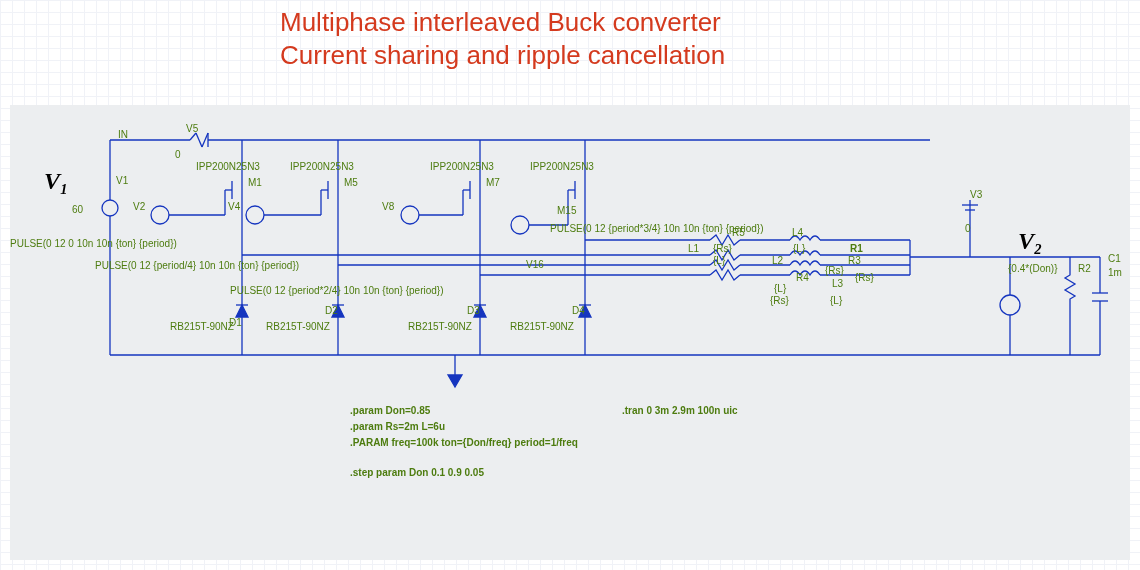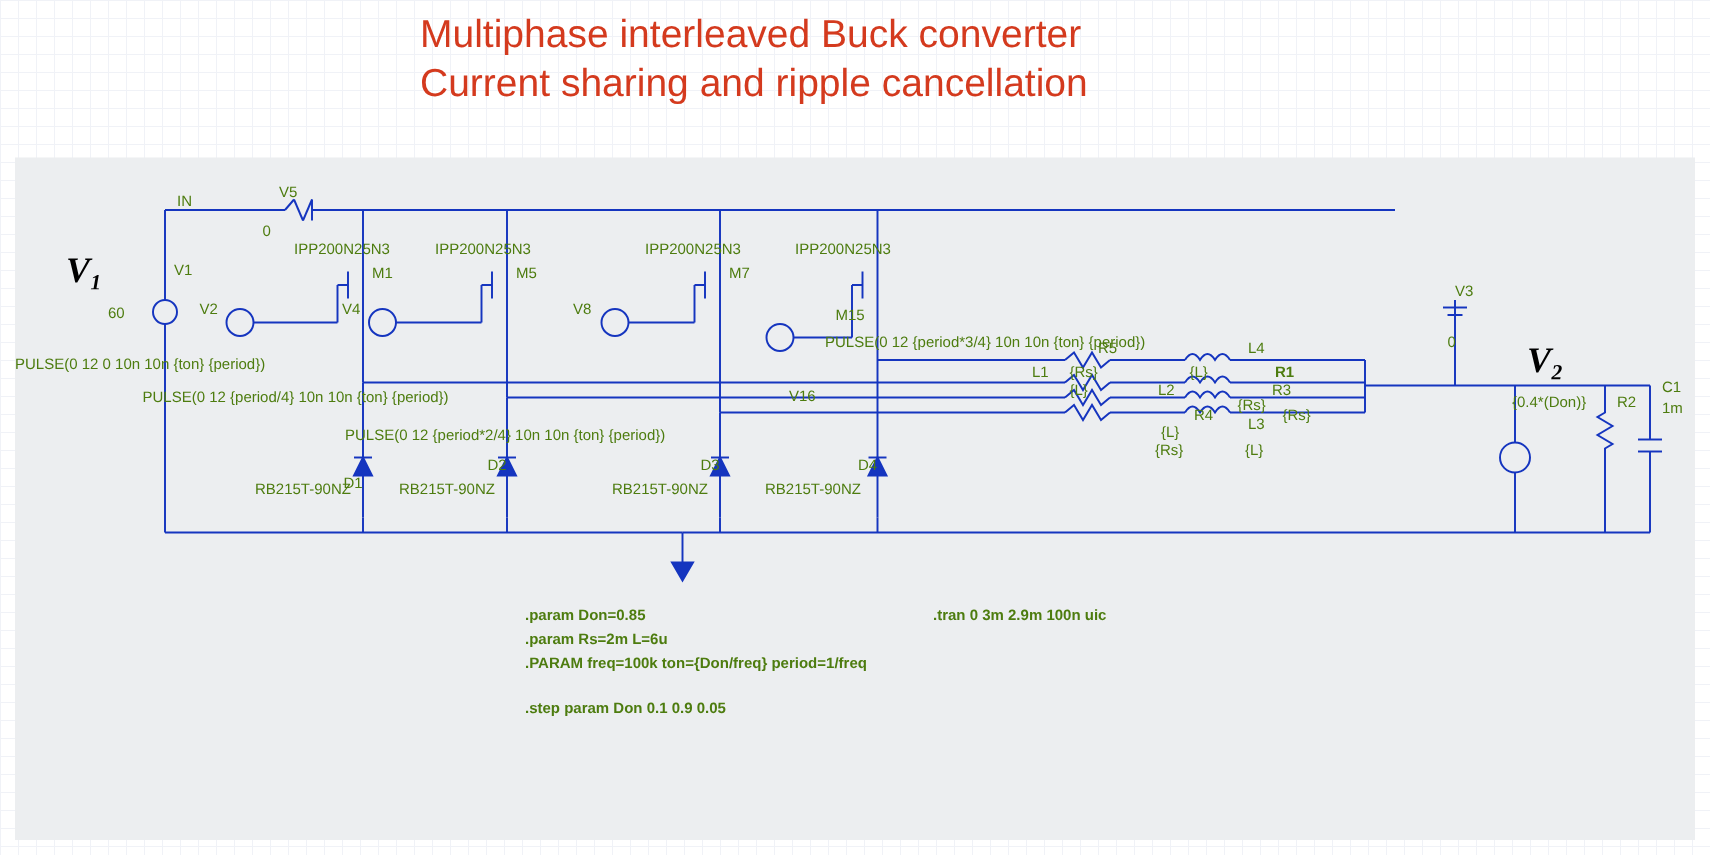--- a/index.html
+++ b/index.html
@@ -230,21 +230,21 @@
   <div class="lbl" style="left:315px; top:200px;">D2</div>
   <div class="lbl" style="left:457px; top:200px;">D3</div>
   <div class="lbl" style="left:562px; top:200px;">D4</div>
 
   <div class="lbl" style="left:160px; top:216px;">RB215T-90NZ</div>
   <div class="lbl" style="left:256px; top:216px;">RB215T-90NZ</div>
   <div class="lbl" style="left:398px; top:216px;">RB215T-90NZ</div>
   <div class="lbl" style="left:500px; top:216px;">RB215T-90NZ</div>
 
   <div class="lbl" style="left:722px; top:122px;">R5</div>
-  <div class="lbl" style="left:782px; top:122px;margin-left:40px;">L4</div>
+  <div class="lbl" style="left:782px; top:122px;">L4</div>
   <div class="lbl" style="left:678px; top:138px;">L1</div>
   <div class="lbl" style="left:703px; top:138px;">{Rs}</div>
   <div class="lbl" style="left:703px; top:150px;">{L}</div>
   <div class="lbl" style="left:762px; top:150px;">L2</div>
   <div class="lbl" style="left:783px; top:138px;">{L}</div>
   <div class="lbl" style="left:840px; top:138px;font-weight:bold;">R1</div>
   <div class="lbl" style="left:838px; top:150px;">R3</div>
   <div class="lbl" style="left:815px; top:160px;">{Rs}</div>
   <div class="lbl" style="left:845px; top:167px;">{Rs}</div>
   <div class="lbl" style="left:760px; top:167px;margin-left:26px;">R4</div>

